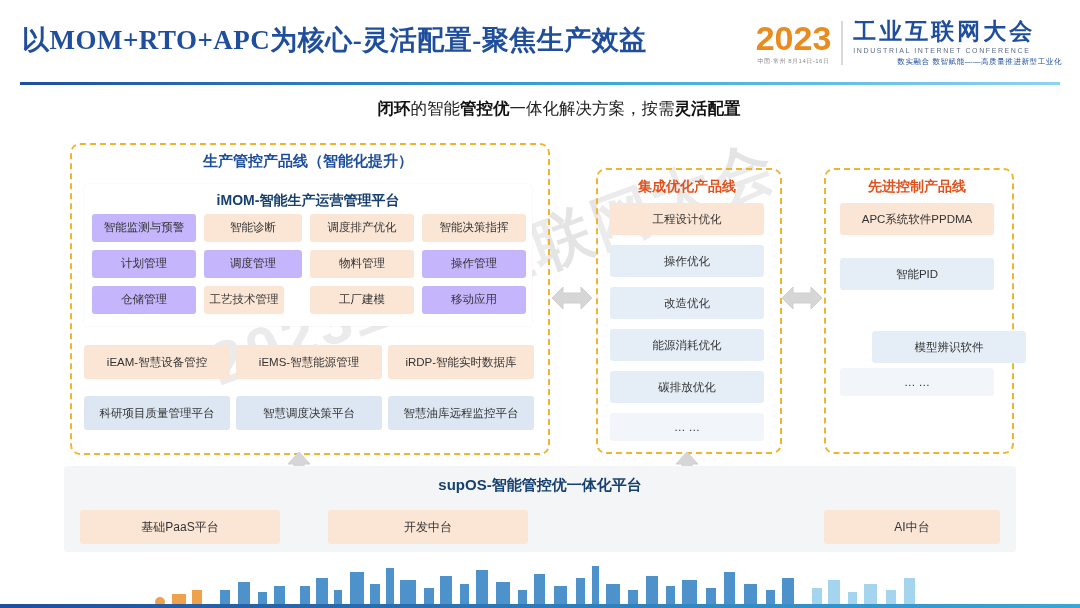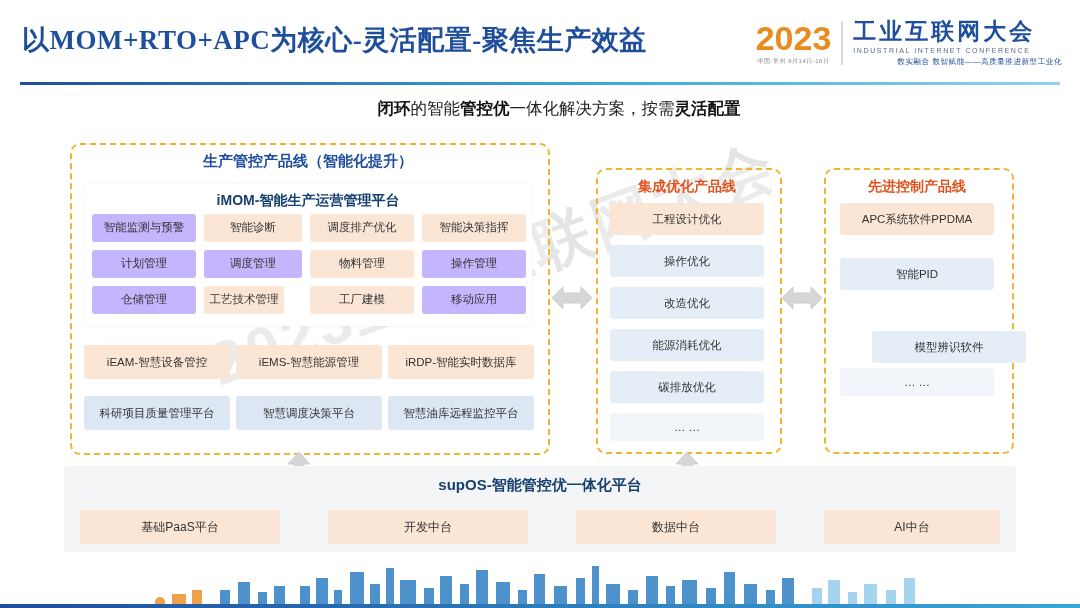--- a/index.html
+++ b/index.html
@@ -205,21 +205,20 @@
   <div class="arrow" style="left:674px;top:452px;">
     <svg width="26" height="42" viewBox="0 0 26 42">
       <polygon points="13,0 24,12 18,12 18,30 24,30 13,42 2,30 8,30 8,12 2,12" fill="#d6d6d6" stroke="#cfcfcf"></polygon>
     </svg>
   </div>
 
   <div class="supos">
     <div class="supos-title">supOS-智能管控优一体化平台</div>
     <div class="supos-cell" style="left:16px;width:200px;">基础PaaS平台</div>
     <div class="supos-cell" style="left:264px;width:200px;">开发中台</div>
-    <div class="supos-cell" style="left:512px;width:200px;">数据中台</div>
     <div class="supos-cell" style="left:760px;width:176px;">AI中台</div>
   </div>
 
   <div class="skyline">
     <svg width="1080" height="58" viewBox="0 0 1080 58">
       <g fill="#2f7fc1" opacity="0.85">
         <rect x="300" y="36" width="10" height="22"></rect>
         <rect x="316" y="28" width="12" height="30"></rect>
         <rect x="334" y="40" width="8" height="18"></rect>
         <rect x="350" y="22" width="14" height="36"></rect>

